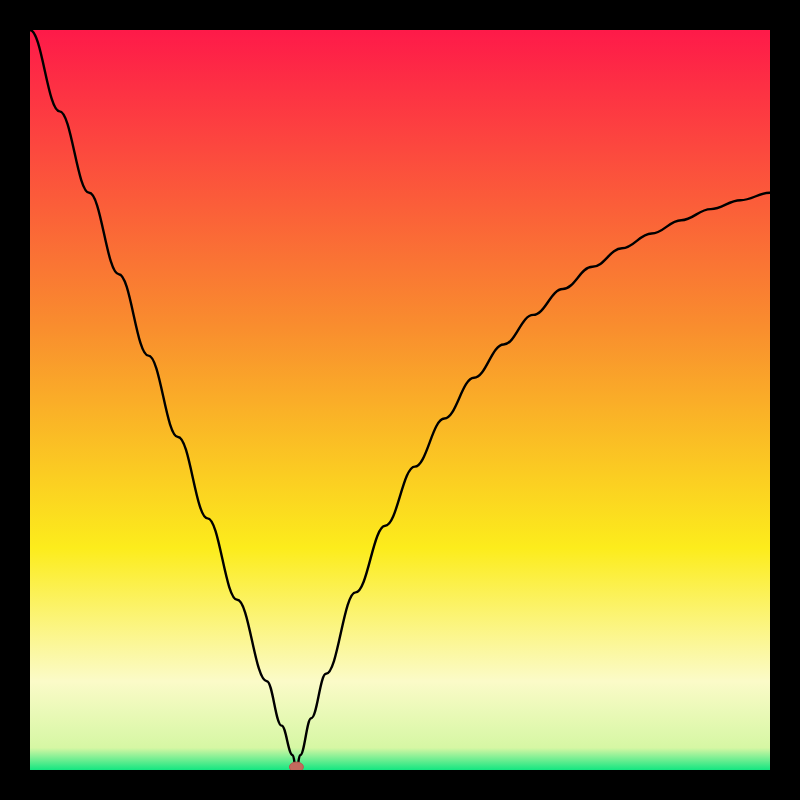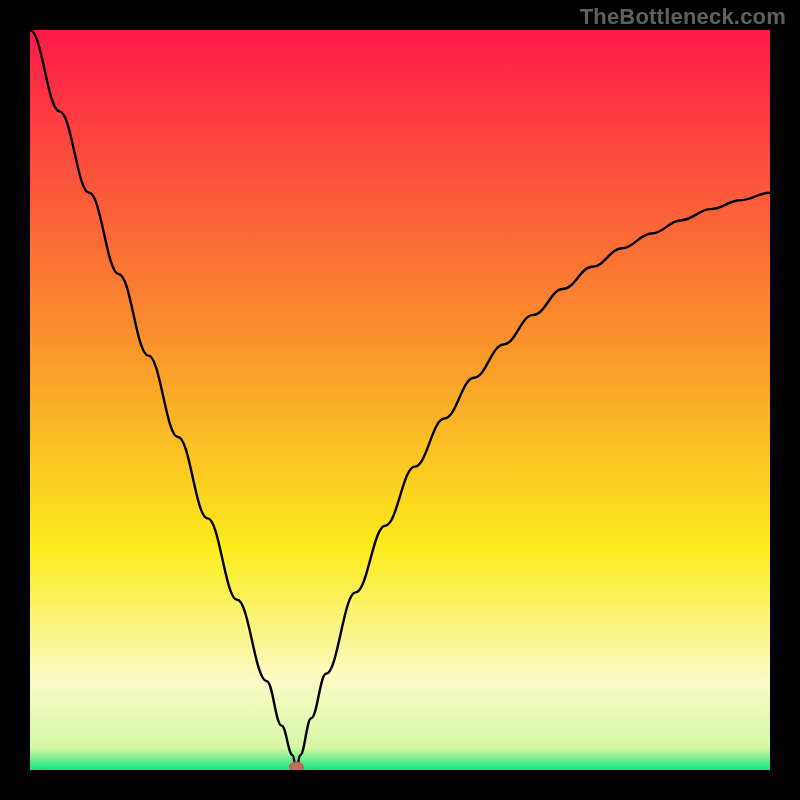--- a/index.html
+++ b/index.html
@@ -29,21 +29,20 @@
     height: 740px;
   }
   svg { display: block; }
   .curve { fill: none; stroke: #000; stroke-width: 2.4; }
   .marker { fill: #c46a5e; stroke: #b95a4e; stroke-width: 1; }
 </style>
 </head>
 <body>
 
 <div class="frame">
-  <div class="watermark">TheBottleneck.com</div>
   <div class="plot-wrap">
     <svg id="chart-svg" width="740" height="740" viewBox="0 0 740 740" preserveAspectRatio="none">
       <defs>
         <linearGradient id="bg-grad" x1="0" y1="0" x2="0" y2="1">
             <stop offset="0%" stop-color="#fe1a49"></stop>
             <stop offset="40%" stop-color="#f98d2e"></stop>
             <stop offset="70%" stop-color="#fcec1c"></stop>
             <stop offset="88%" stop-color="#fbfbc8"></stop>
             <stop offset="97%" stop-color="#d6f7a4"></stop>
             <stop offset="100%" stop-color="#14e681"></stop>

